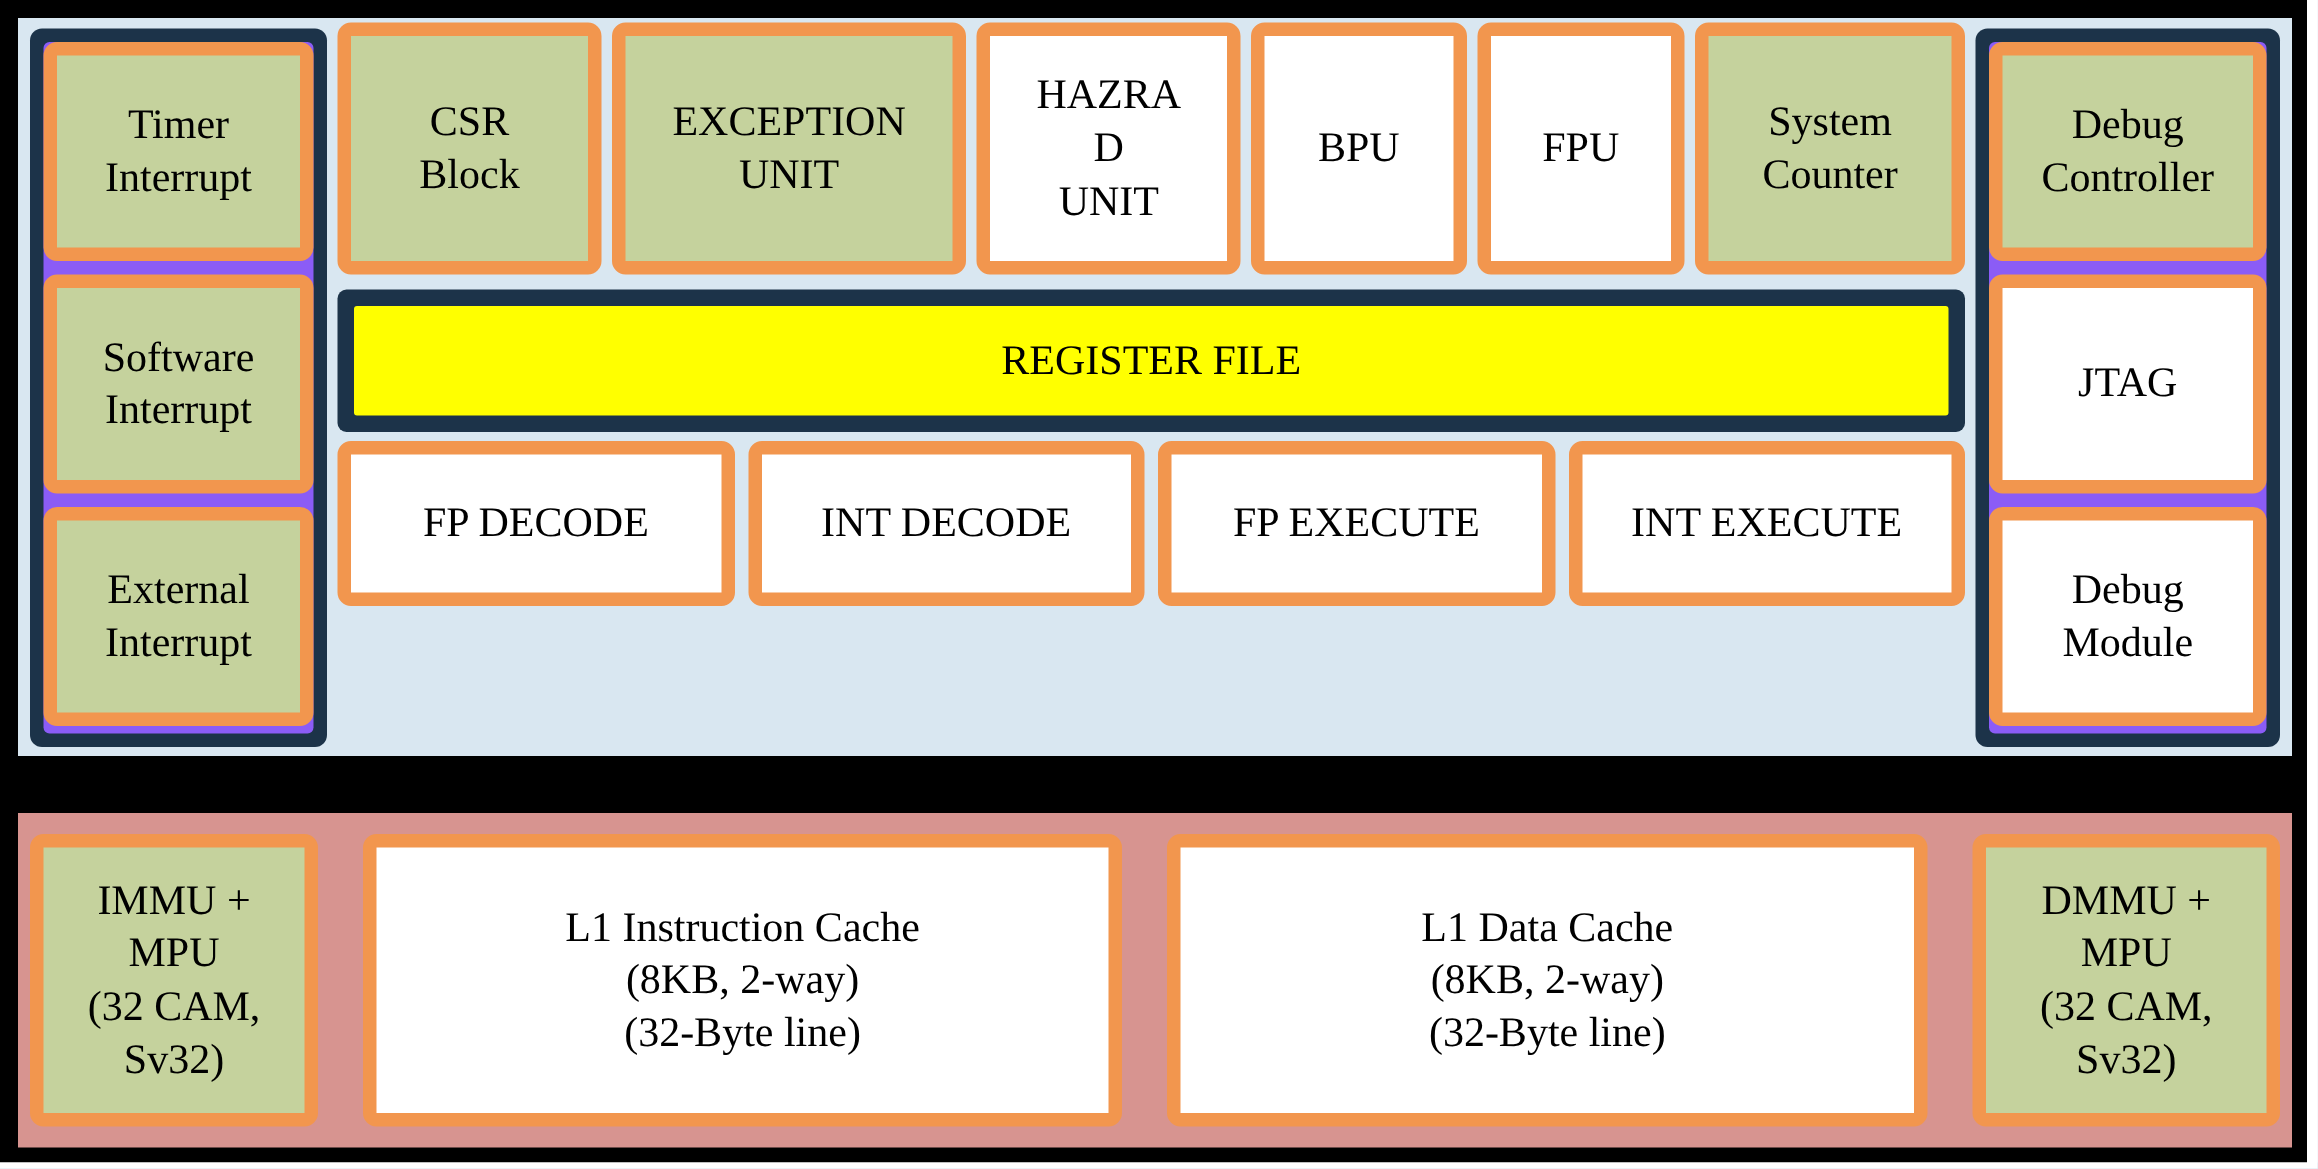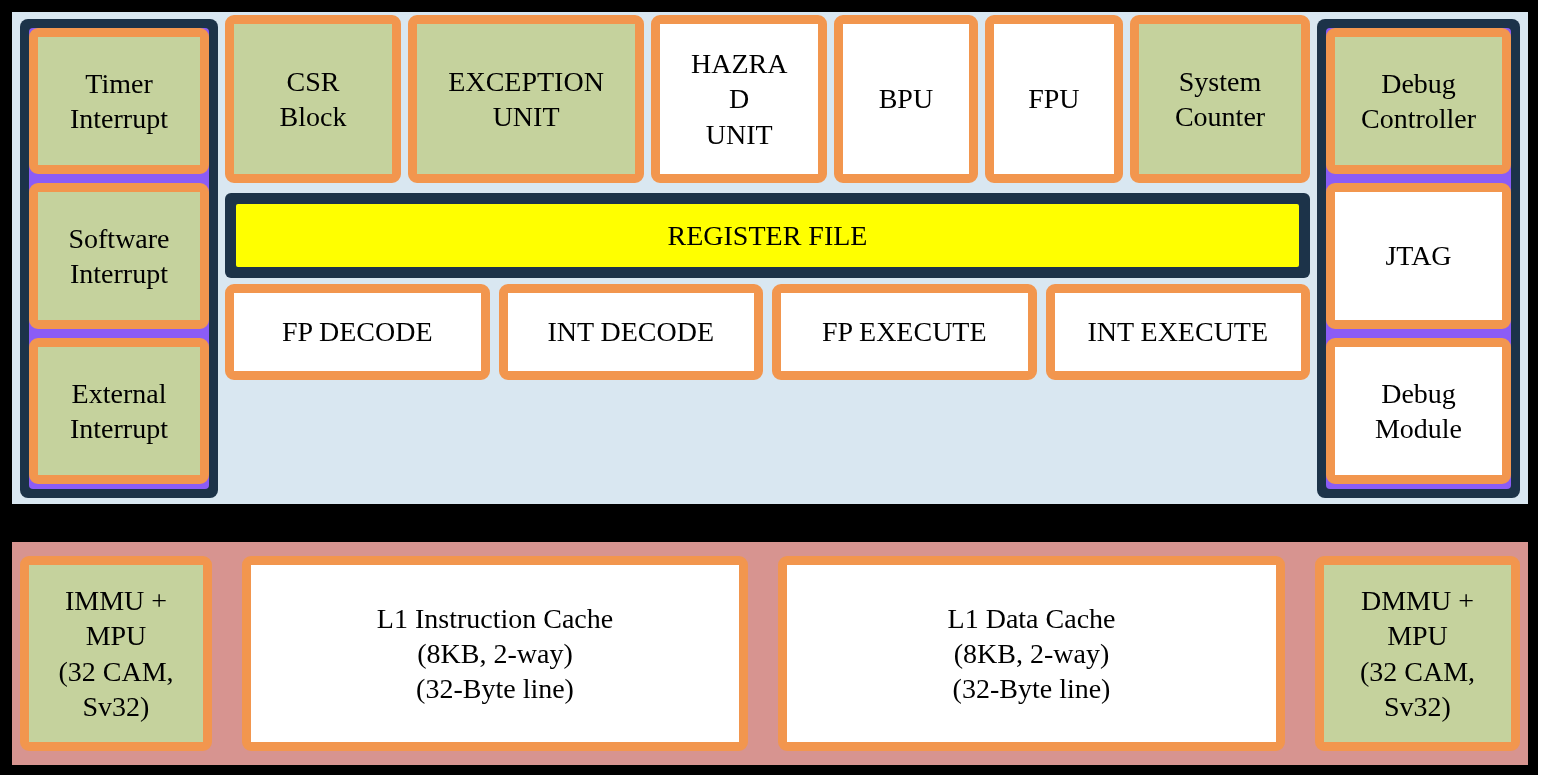--- a/index.html
+++ b/index.html
@@ -53,28 +53,28 @@
     display: flex;
     flex-direction: column;
   }
 
   .row { display: flex; flex-direction: row; }
 
   .row-top-units { height: 168px; gap: 7px; }
   .row-top-units .box { flex: 1 1 auto; }
 
   .rf-wrap {
-    height: 85px;
+    height: 95px;
     margin-top: 10px;
     background: #1C3349;
     border-radius: 6px;
     padding: 11px;
   }
 
-  .row-pipeline { height: 96px; margin-top: 6px; gap: 9px; border-radius: 24px; }
+  .row-pipeline { height: 110px; margin-top: 6px; gap: 9px; border-radius: 24px; }
   .row-pipeline .box { flex: 1 1 0; }
 
   .row-access { height: 73px; margin-top: 12px; gap: 9px; }
   .row-access .box { flex: 1 1 0; }
 
   
   .memory-section {
     background: #D79490;
     flex: 1 1 auto;
     display: flex;

